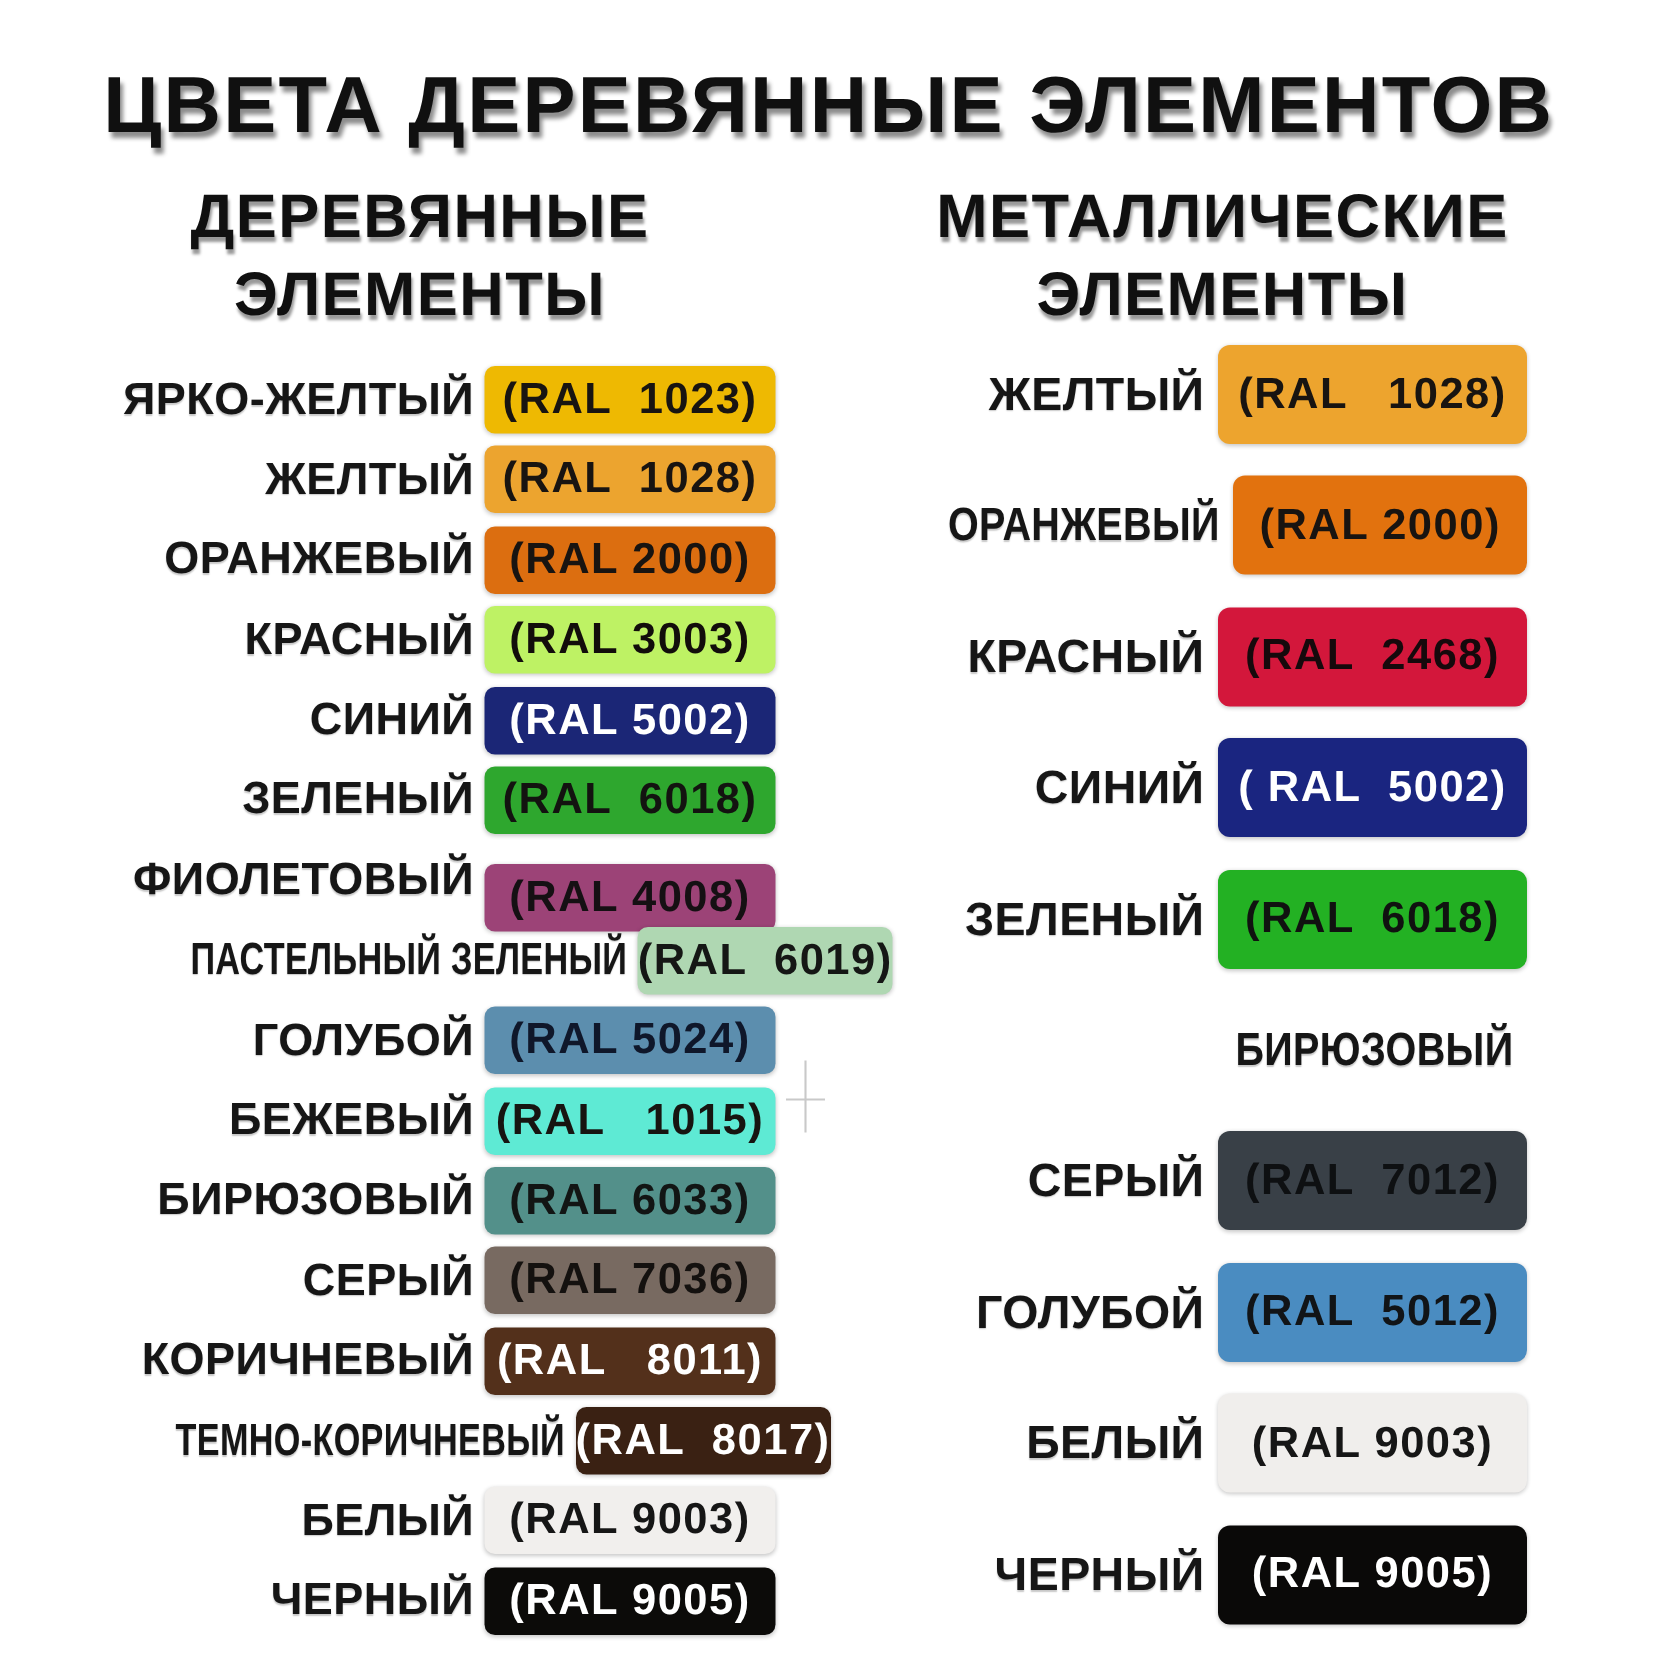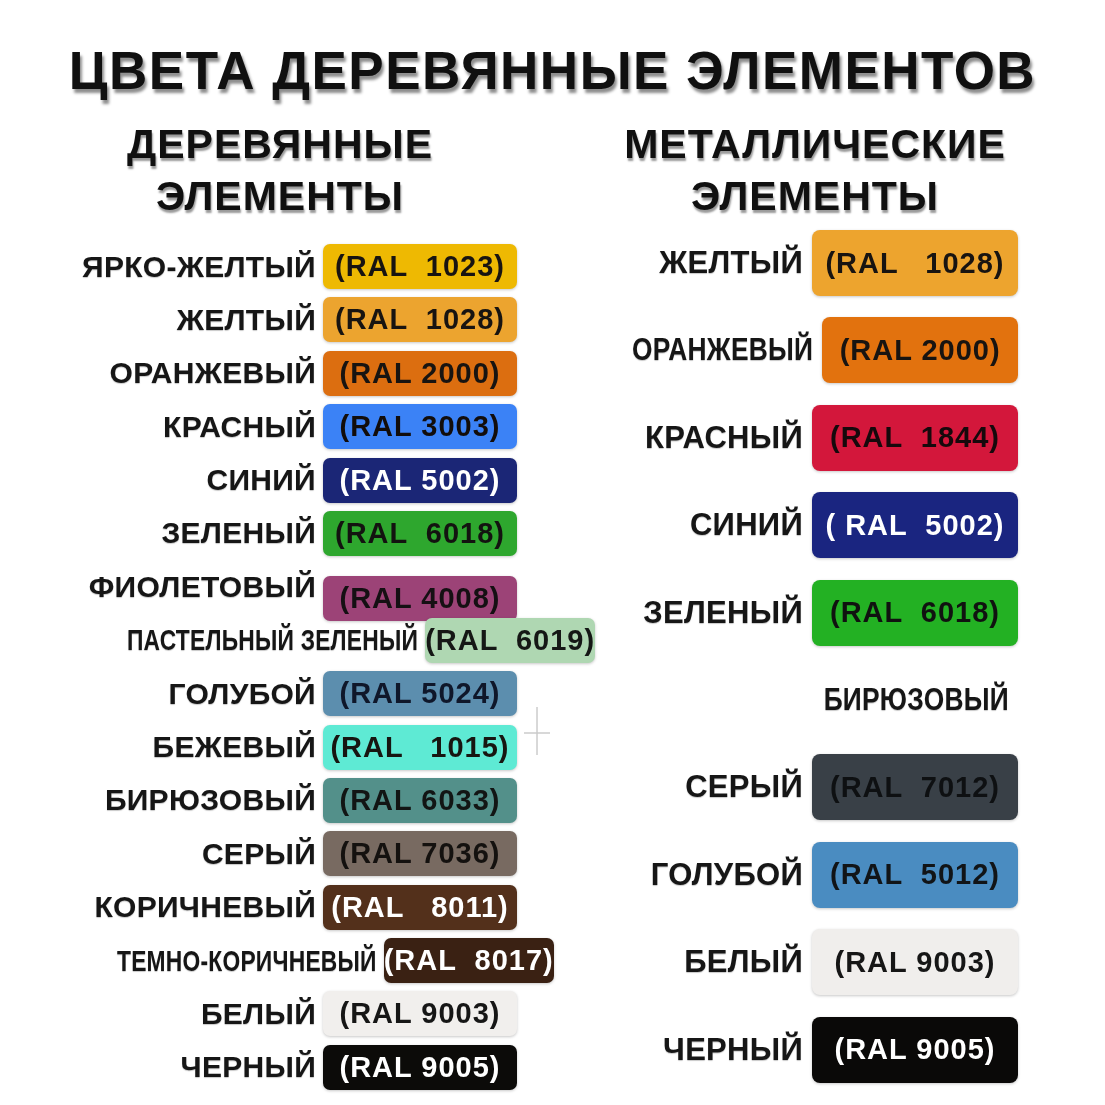--- a/index.html
+++ b/index.html
@@ -71,21 +71,21 @@
     <div class="row">
       <span class="label">ЖЕЛТЫЙ</span>
       <span class="swatch" style="background-color: rgb(236, 164, 47); color: rgb(24, 20, 17);">(RAL  1028)</span>
     </div>
     <div class="row">
       <span class="label">ОРАНЖЕВЫЙ</span>
       <span class="swatch" style="background-color: rgb(220, 110, 16); color: rgb(24, 20, 17);">(RAL 2000)</span>
     </div>
     <div class="row">
       <span class="label">КРАСНЫЙ</span>
-      <span class="swatch" style="background-color: #3b82f6; color: rgb(18, 13, 11);">(RAL 3003)</span>
+      <span class="swatch" style="background-color: #bef264; color: rgb(18, 13, 11);">(RAL 3003)</span>
     </div>
     <div class="row">
       <span class="label">СИНИЙ</span>
       <span class="swatch" style="background-color: rgb(27, 38, 118); color: rgb(255, 255, 255);">(RAL 5002)</span>
     </div>
     <div class="row">
       <span class="label">ЗЕЛЕНЫЙ</span>
       <span class="swatch" style="background-color: rgb(46, 167, 46); color: rgb(19, 19, 16);">(RAL  6018)</span>
     </div>
     <div class="row">
@@ -134,21 +134,21 @@
     <div class="row">
       <span class="label">ЖЕЛТЫЙ</span>
       <span class="swatch" style="background-color: rgb(237, 164, 46); color: rgb(24, 20, 17);">(RAL   1028)</span>
     </div>
     <div class="row">
       <span class="label narrow">ОРАНЖЕВЫЙ</span>
       <span class="swatch" style="background-color: rgb(226, 114, 14); color: rgb(24, 20, 17);">(RAL 2000)</span>
     </div>
     <div class="row">
       <span class="label">КРАСНЫЙ</span>
-      <span class="swatch" style="background-color: rgb(211, 23, 59); color: rgb(22, 9, 12);">(RAL  1844)</span>
+      <span class="swatch" style="background-color: rgb(211, 23, 59); color: rgb(22, 9, 12);">(RAL  2468)</span>
     </div>
     <div class="row">
       <span class="label">СИНИЙ</span>
       <span class="swatch" style="background-color: rgb(26, 37, 128); color: rgb(255, 255, 255);">( RAL  5002)</span>
     </div>
     <div class="row">
       <span class="label">ЗЕЛЕНЫЙ</span>
       <span class="swatch" style="background-color: rgb(35, 177, 35); color: rgb(16, 18, 16);">(RAL  6018)</span>
     </div>
     <div class="row">

